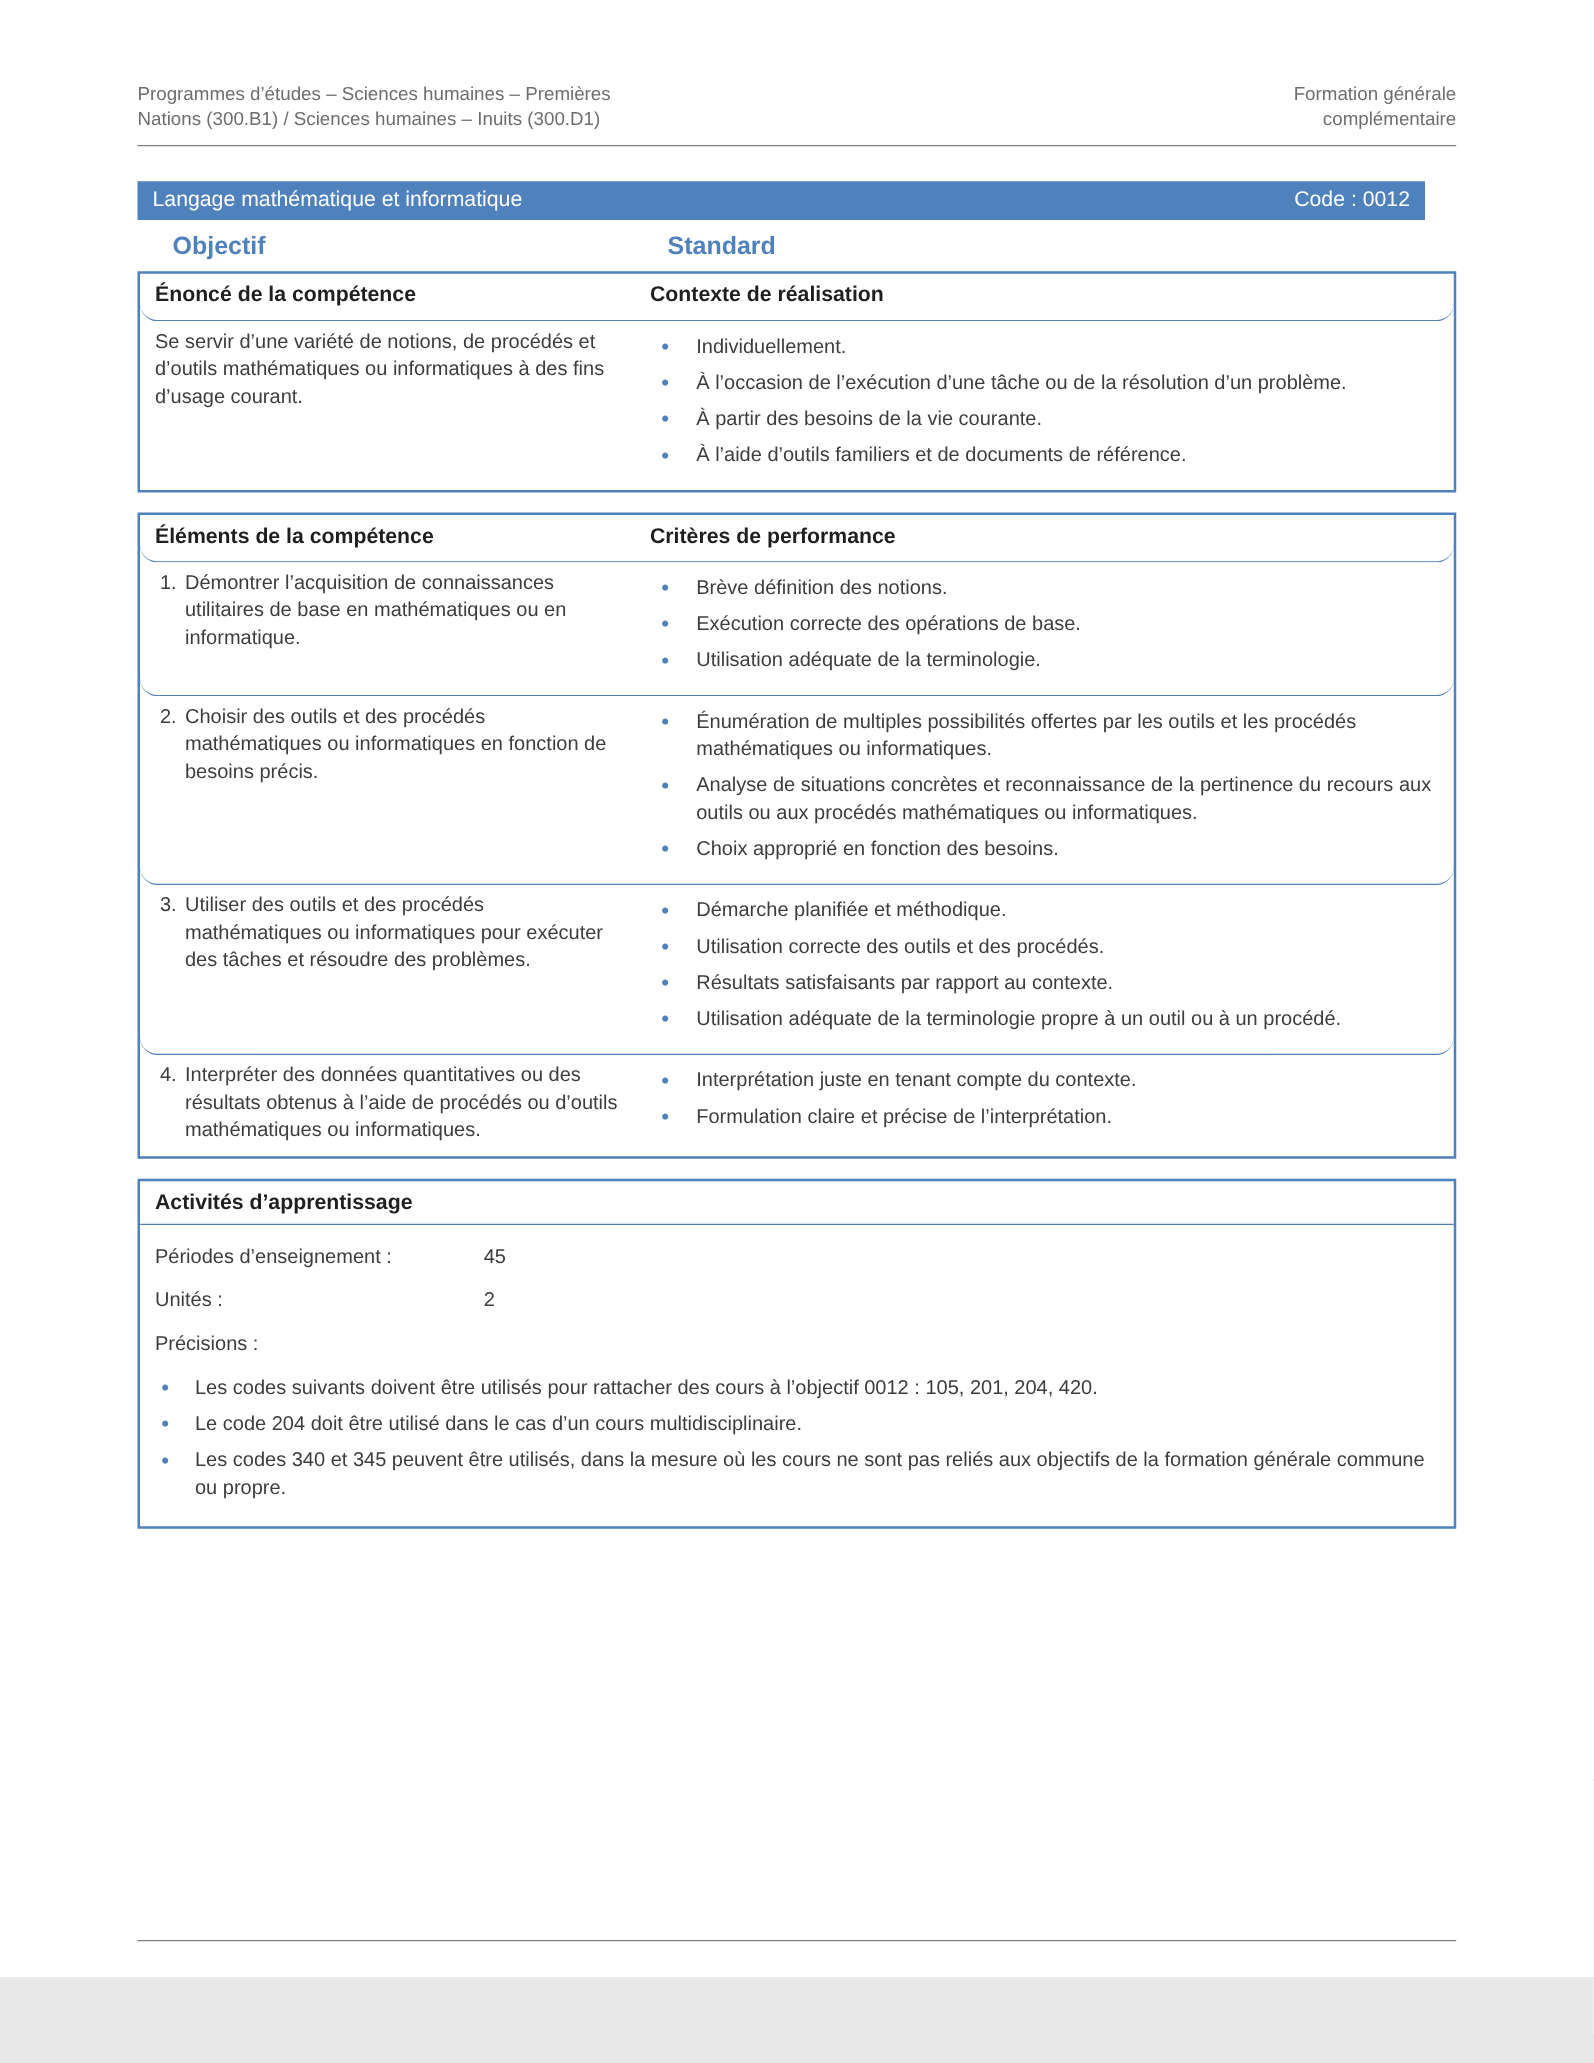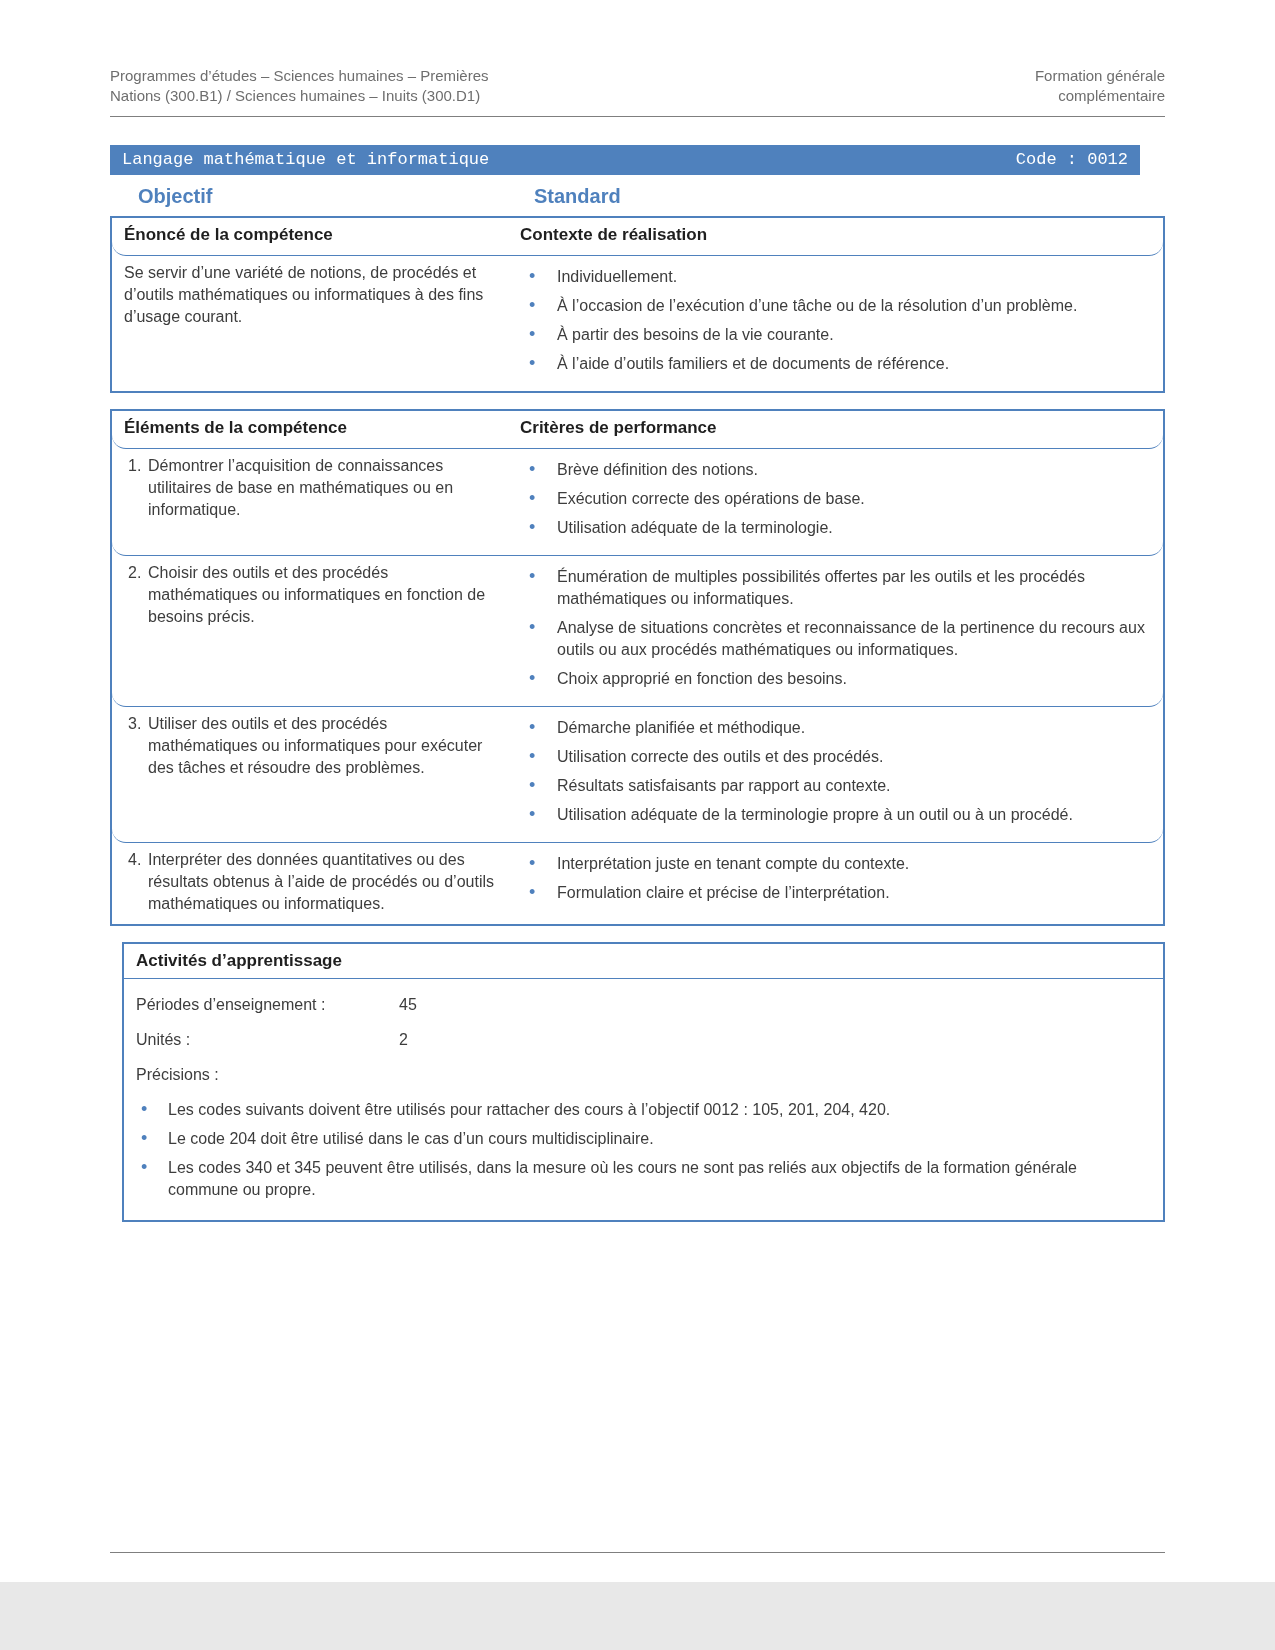--- a/index.html
+++ b/index.html
@@ -20,21 +20,21 @@
   
   .page-header{ display:flex; justify-content:space-between; color:var(--muted); font-size:15px; line-height:20px; }
   .ph-right{ text-align:right; }
   .header-rule{ border-top:1px solid #7f7f7f; margin-top:10px; }
 
   
   .banner{
     margin-top:28px; margin-right:25px;
     background:var(--accent); color:#ffffff;
     display:flex; justify-content:space-between; align-items:flex-end;
-    font-size:17px; padding:5px 12px 6px 12px;font-family:Liberation Mono, monospace;
+    font-size:17px; padding:5px 12px 6px 12px;
   }
 
   
   .col-headings{ display:flex; margin:7px 0 6px 0; }
   .col-h{ font-size:20px; font-weight:bold; color:var(--accent); line-height:28px; }
   .col-h.objectif{ margin-left:28px; width:396px; }
 
   
   .box{ border:2px solid var(--accent); margin-bottom:16px; background:#fff; }
   .box-header{ border-bottom:1px solid var(--accent); }
@@ -54,21 +54,21 @@
   .bullets li{
     position:relative; padding-left:37px; margin:4px 0 7px 0;
     font-size:16px; line-height:22px; color:var(--text);
   }
   .bullets li::before{
     content:"\2022"; position:absolute; left:9px; top:-1px;
     color:var(--accent); font-size:18px;
   }
 
   
-  .activities{ margin-top:6px;margin-left:12px; }
+  .activities{ margin-top:6px; }
   .activities .box-header{ padding:6px 12px; }
   .act-body{ padding:6px 12px 12px 10px; }
   .field-row{ display:flex; margin:9px 0 13px 2px; font-size:16px; line-height:22px; color:var(--text); }
   .field-label{ flex:0 0 263px; }
   .field-value{ flex:1; }
   .act-bullets li{ padding-left:34px; }
   .act-bullets li::before{ left:7px; }
 
   
   .page-footer{ position:absolute; left:110px; right:110px; top:1552px; }

